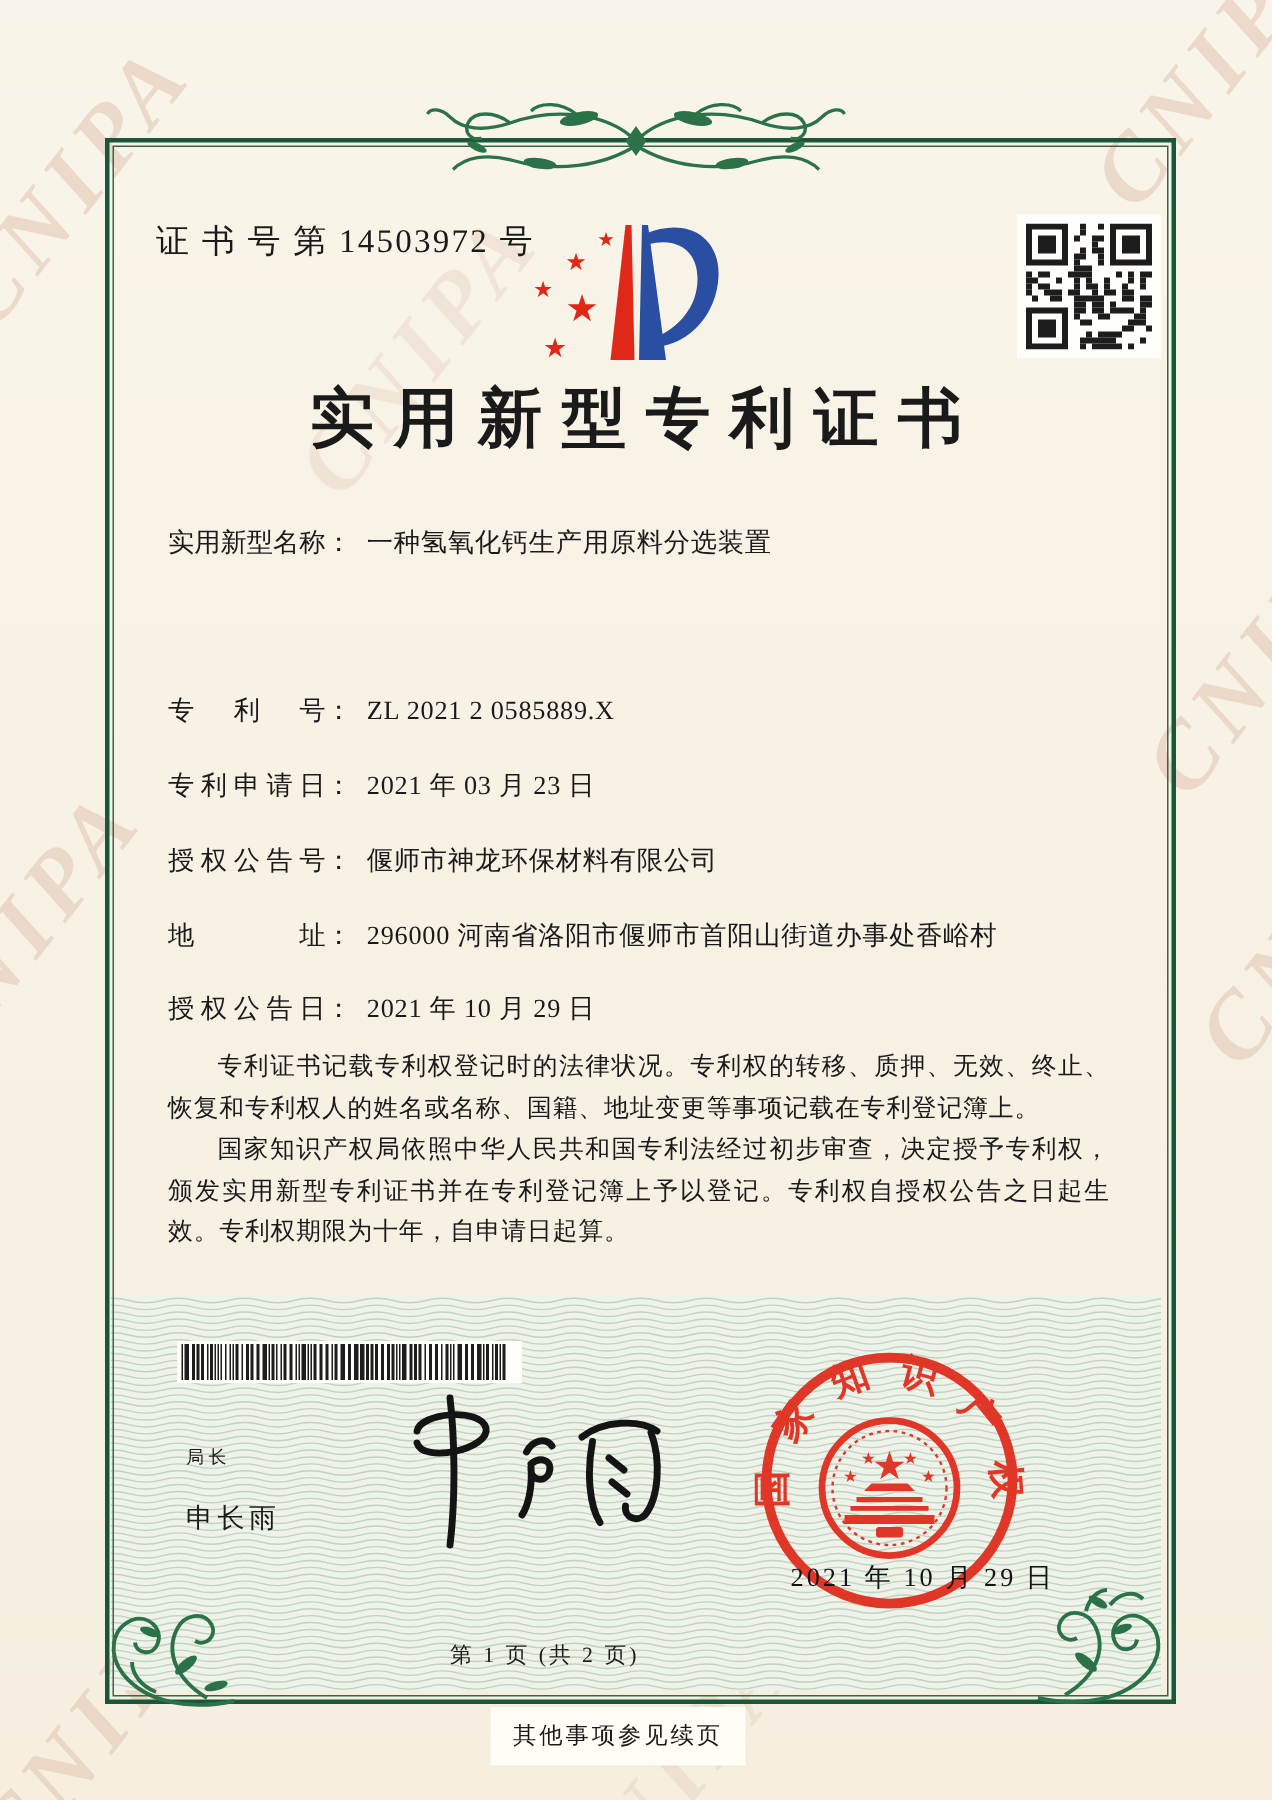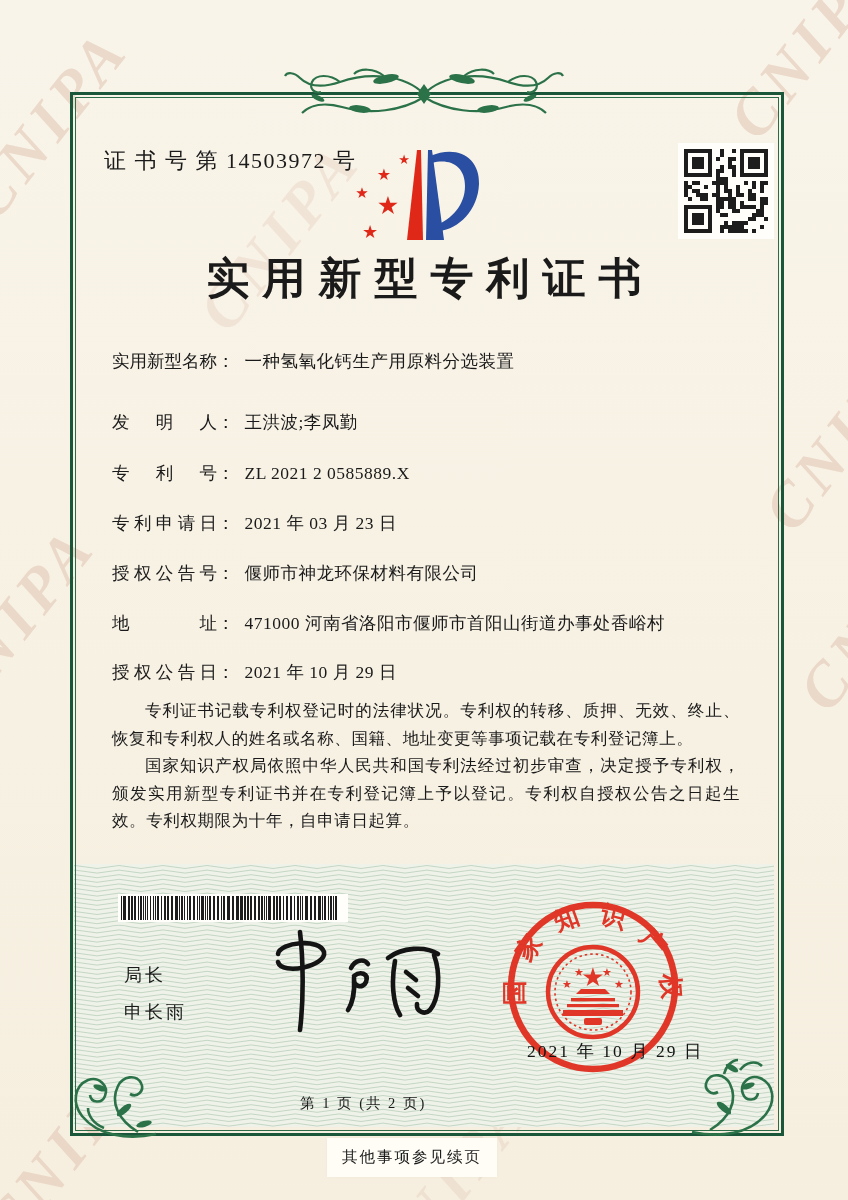--- a/index.html
+++ b/index.html
@@ -38,21 +38,21 @@
   
   #body-text{position:absolute;left:112px;top:697px;width:628px;font-size:16.5px;line-height:27.5px;
              text-align:justify;letter-spacing:.6px;}
   #body-text p{margin:0;text-indent:2em;}
 
   
   #barcode{position:absolute;left:118px;top:894px;width:224px;height:24px;background:#fffefb;padding:2px 3px;}
   #barcode i{position:absolute;top:2px;bottom:2px;background:#1d1d1d;}
 
   
-  #director-title{position:absolute;left:124px;top:963px;font-size:18px;letter-spacing:3px;text-align:right;}
+  #director-title{position:absolute;left:124px;top:963px;font-size:12px;letter-spacing:3px;text-align:right;}
   #director-name{position:absolute;left:124px;top:1000px;font-size:18px;letter-spacing:3px;}
   #signature{position:absolute;left:248px;top:912px;}
   #signature path{fill:none;stroke:#141414;stroke-width:4.6;stroke-linecap:round;stroke-linejoin:round;}
 
   
   #seal{position:absolute;left:503px;top:897px;opacity:.92;}
   #seal-date{position:absolute;left:527px;top:1039px;font-size:17.5px;letter-spacing:2px;color:#141414;z-index:6;}
 
   
   #page-footer{position:absolute;left:300px;top:1094px;width:212px;text-align:left;font-size:14.5px;letter-spacing:2px;z-index:5;}
@@ -328,34 +328,31 @@
         <rect x="4" y="60" width="20" height="20" fill="#fffefb"></rect>
         <rect x="8" y="64" width="12" height="12" fill="#1d1d1d"></rect>
       </svg>
   </div>
 
   <div id="title">实用新型专利证书</div>
 
   <div class="frow" style="top:349px">
     <span class="flabel">实用新型名称</span><span class="fcolon">：</span><span class="fvalue">一种氢氧化钙生产用原料分选装置</span>
   </div>
-  <div class="frow" style="top:410px">
-    <span class="flabel">发明人</span><span class="fcolon">：</span><span class="fvalue">王洪波;李凤勤</span>
-  </div>
   <div class="frow" style="top:461px">
     <span class="flabel">专利号</span><span class="fcolon">：</span><span class="fvalue">ZL 2021 2 0585889.X</span>
   </div>
   <div class="frow" style="top:511px">
     <span class="flabel">专利申请日</span><span class="fcolon">：</span><span class="fvalue">2021 年 03 月 23 日</span>
   </div>
   <div class="frow" style="top:561px">
     <span class="flabel">授权公告号</span><span class="fcolon">：</span><span class="fvalue">偃师市神龙环保材料有限公司</span>
   </div>
   <div class="frow" style="top:611px">
-    <span class="flabel">地址</span><span class="fcolon">：</span><span class="fvalue">471000 河南省洛阳市偃师市首阳山街道办事处香峪村</span>
+    <span class="flabel">地址</span><span class="fcolon">：</span><span class="fvalue">296000 河南省洛阳市偃师市首阳山街道办事处香峪村</span>
   </div>
   <div class="frow" style="top:660px">
     <span class="flabel">授权公告日</span><span class="fcolon">：</span><span class="fvalue">2021 年 10 月 29 日</span>
   </div>
 
   <div id="body-text">
     <p>专利证书记载专利权登记时的法律状况。专利权的转移、质押、无效、终止、恢复和专利权人的姓名或名称、国籍、地址变更等事项记载在专利登记簿上。</p>
     <p>国家知识产权局依照中华人民共和国专利法经过初步审查，决定授予专利权，颁发实用新型专利证书并在专利登记簿上予以登记。专利权自授权公告之日起生效。专利权期限为十年，自申请日起算。</p>
   </div>
 

